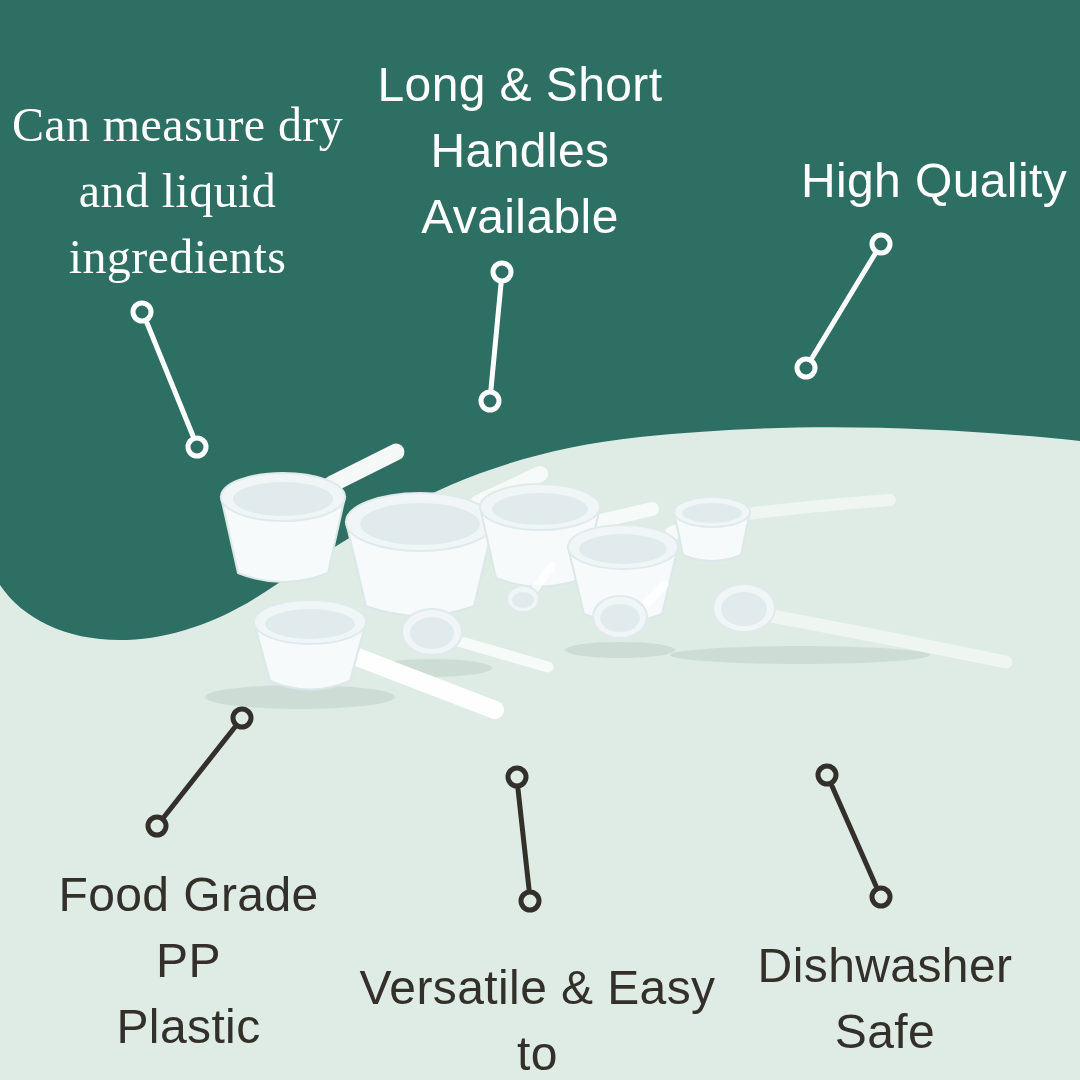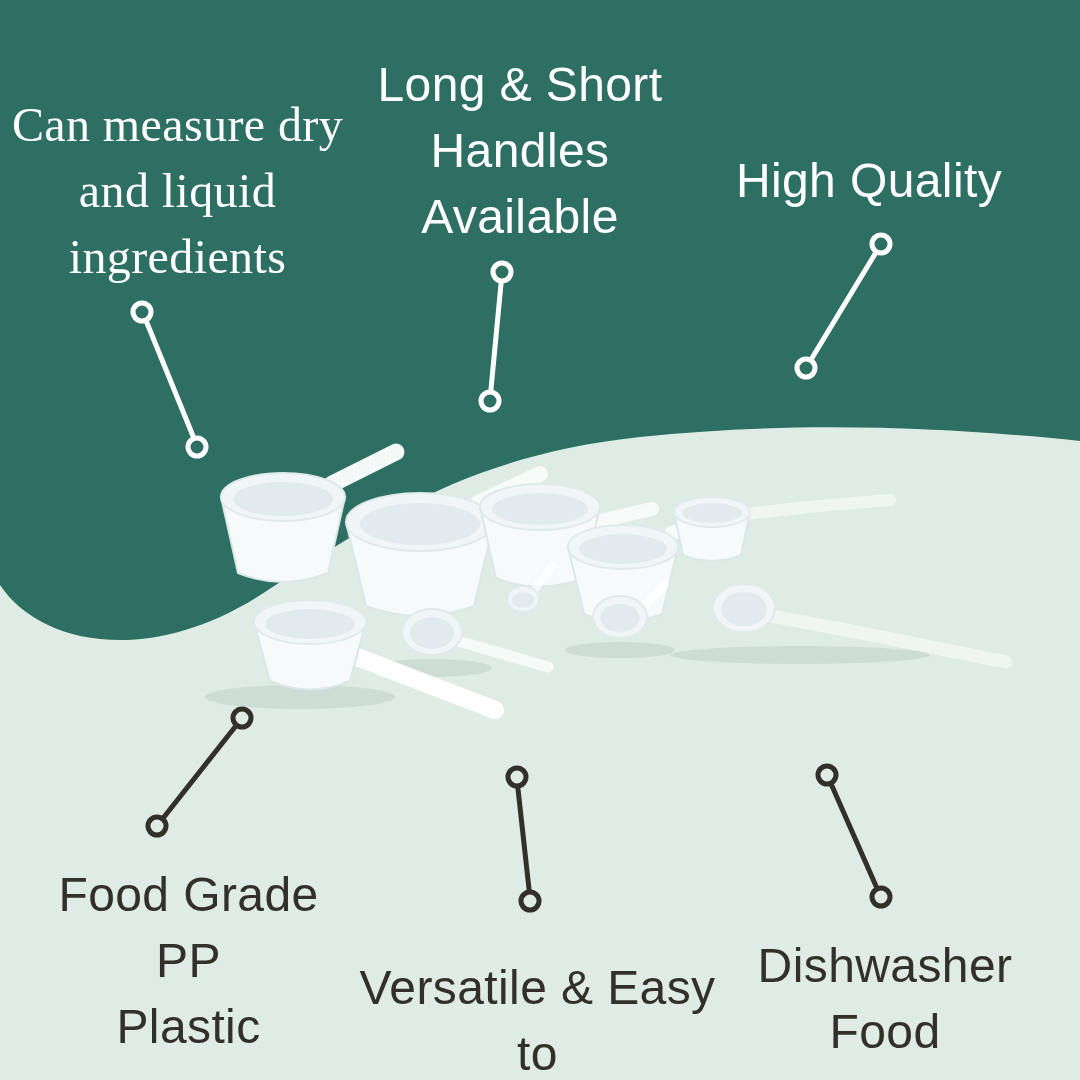--- a/index.html
+++ b/index.html
@@ -10,21 +10,21 @@
   }
   *{margin:0;padding:0;box-sizing:border-box;}
   body{font-family:"Liberation Sans",sans-serif;background:#ffffff;}
   .canvas{position:relative;width:1080px;height:1080px;background:var(--teal-bg);overflow:hidden;}
   .layer{position:absolute;left:0;top:0;width:1080px;height:1080px;}
   .callout{position:absolute;text-align:center;white-space:pre-line;font-size:48px;line-height:1.38;letter-spacing:.4px;z-index:5;}
   .callout.light{color:var(--white);}
   .callout.dark{color:var(--dark-text);}
   .co-tl{top:92px;left:5px;width:345px;font-family:Liberation Serif, serif;}
   .co-tc{top:52px;left:375px;width:290px;}
-  .co-tr{top:148px;left:729px;width:280px;}
+  .co-tr{top:148px;left:794px;width:280px;}
   .co-bl{top:862px;left:0px;width:335px;padding-left:42px;}
   .co-bc{top:955px;left:350px;width:375px;text-align:center;}
   .co-br{top:933px;left:715px;width:340px;}
 
   .wave-mint{fill:var(--mint-bg);}
   .lead{stroke-width:5;stroke-linecap:round;}
   .lead-ring{fill:none;stroke-width:5;}
   .lead-white{stroke:var(--white);}
   .lead-dark{stroke:var(--dark-text);}
 
@@ -157,15 +157,15 @@
 and liquid
 ingredients</div>
   <div class="callout light co-tc">Long &amp; Short
 Handles
 Available</div>
   <div class="callout light co-tr">High Quality</div>
   <div class="callout dark co-bl">Food Grade PP
 Plastic</div>
   <div class="callout dark co-bc">Versatile &amp; Easy to
 Use</div>
-  <div class="callout dark co-br">Dishwasher Food</div>
+  <div class="callout dark co-br">Dishwasher Safe</div>
 
 </div>
 
 </body></html>

